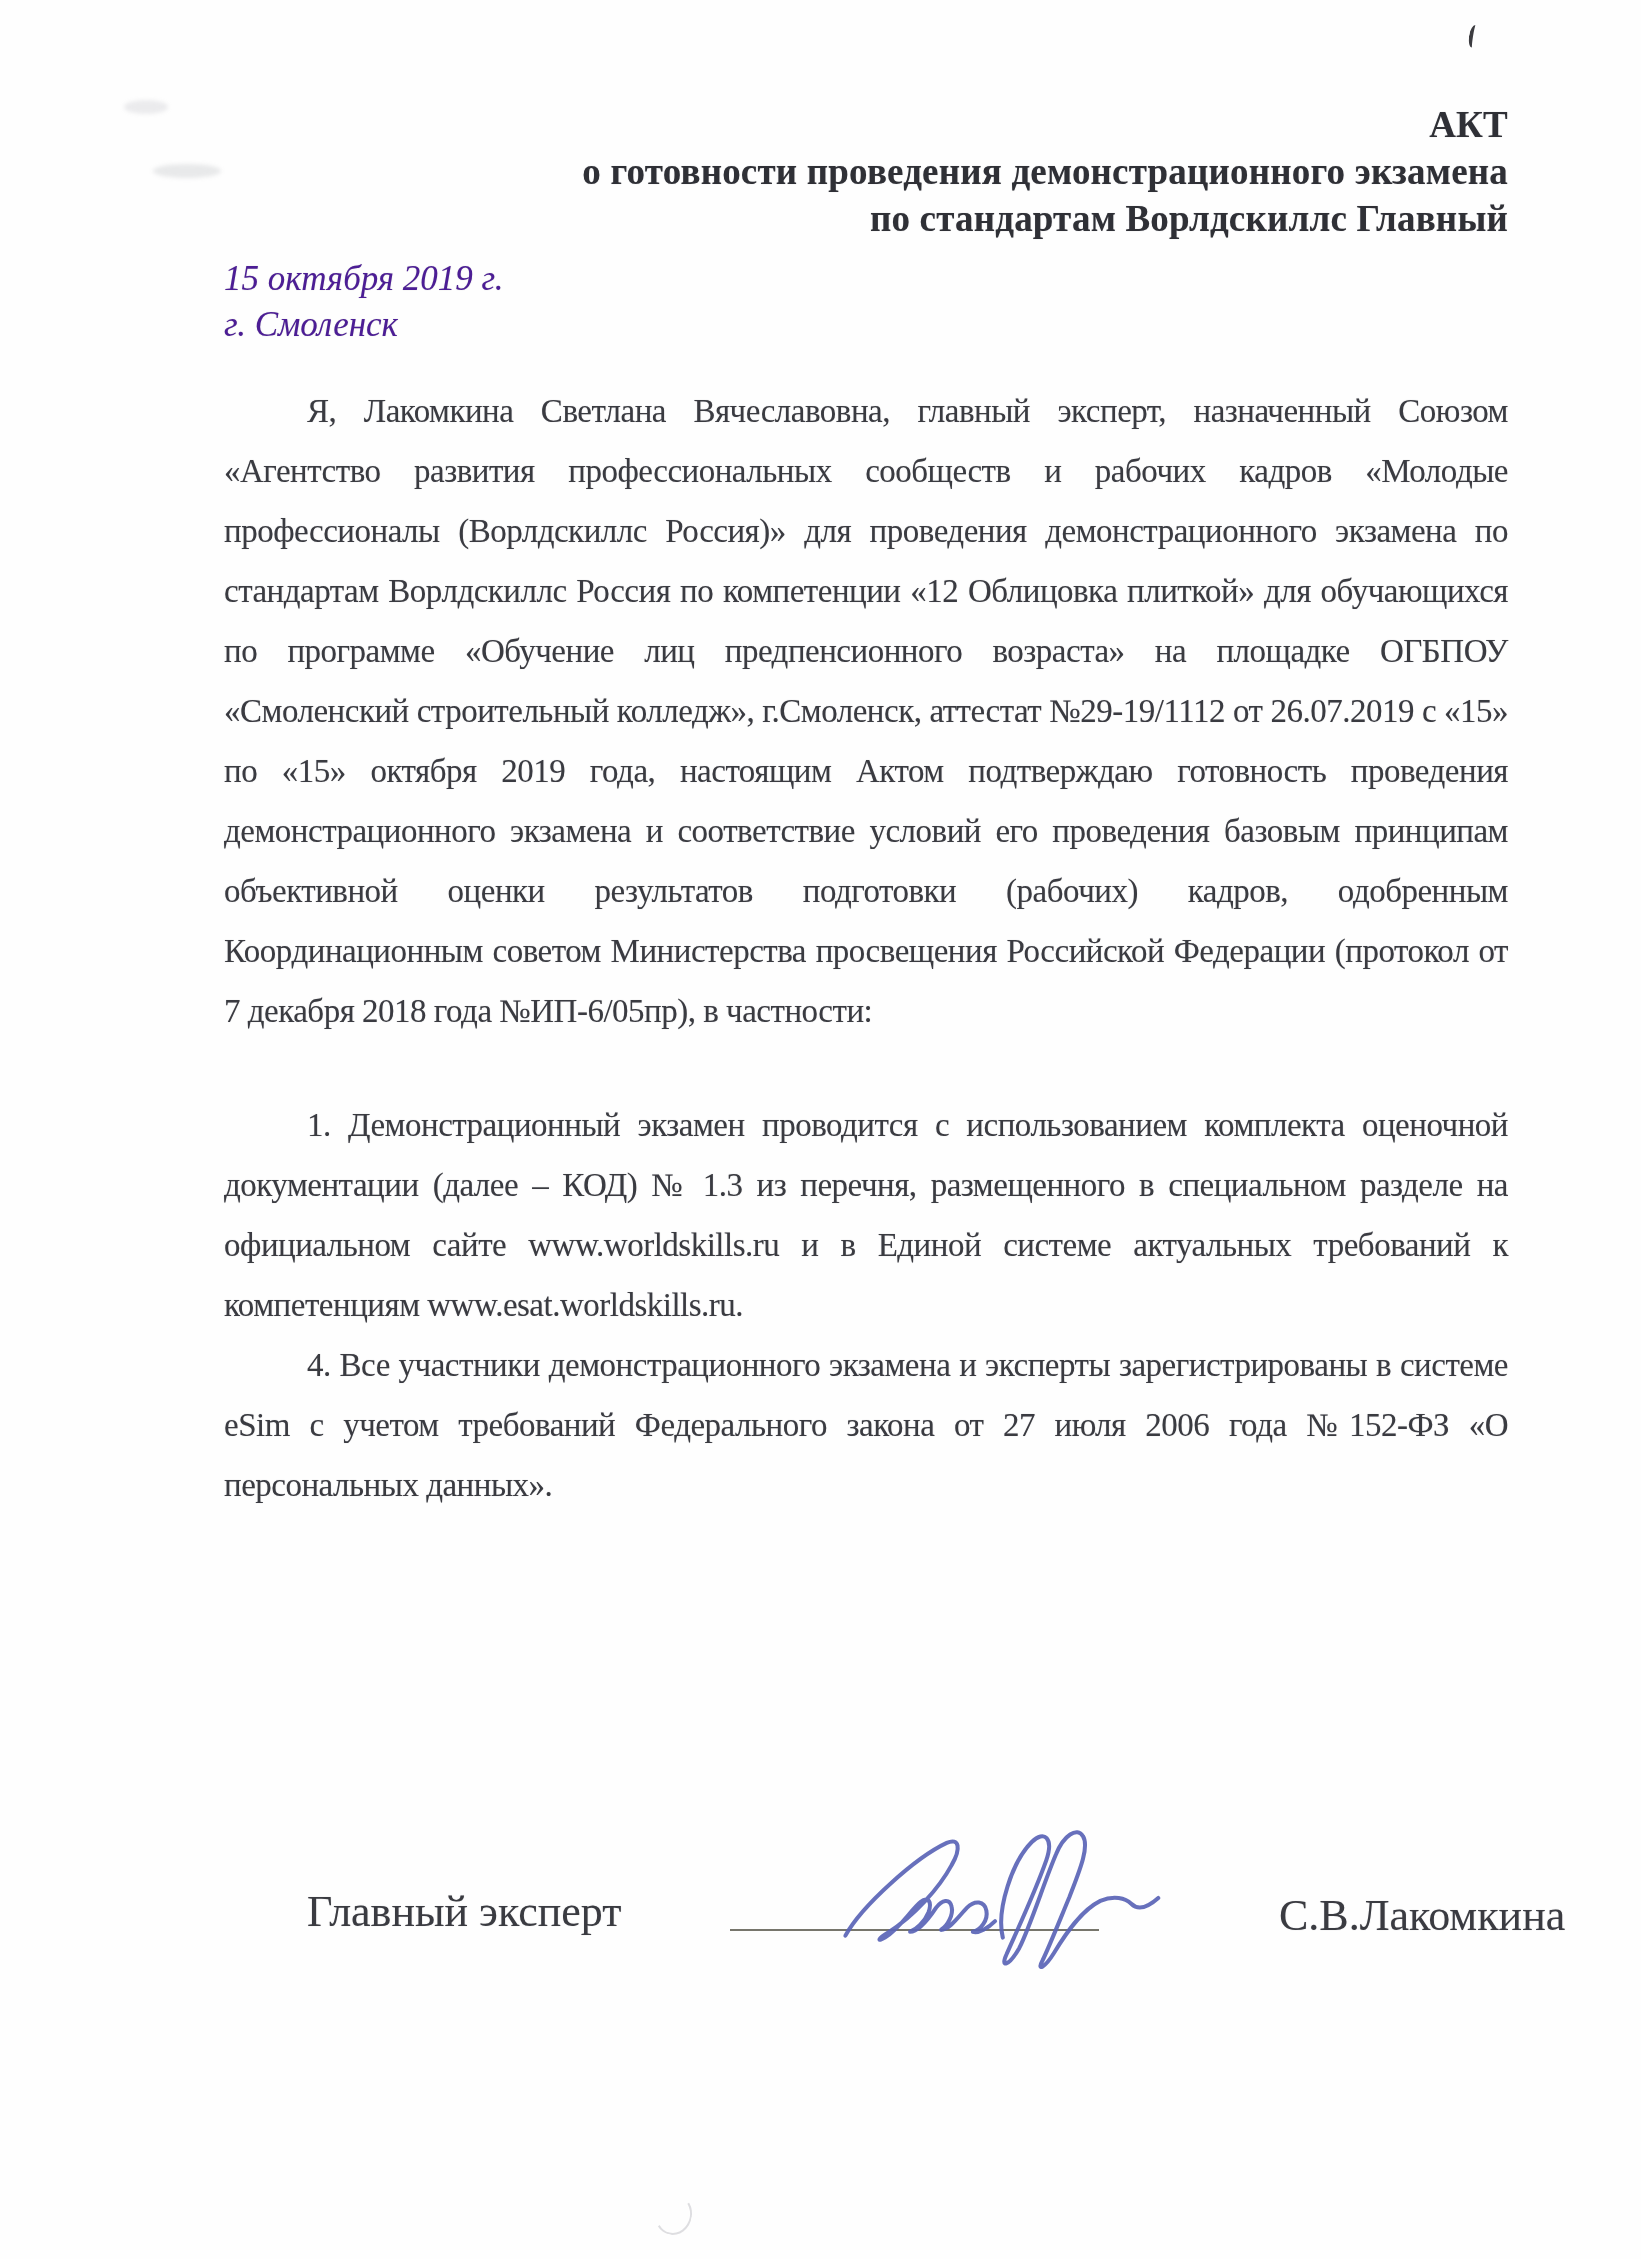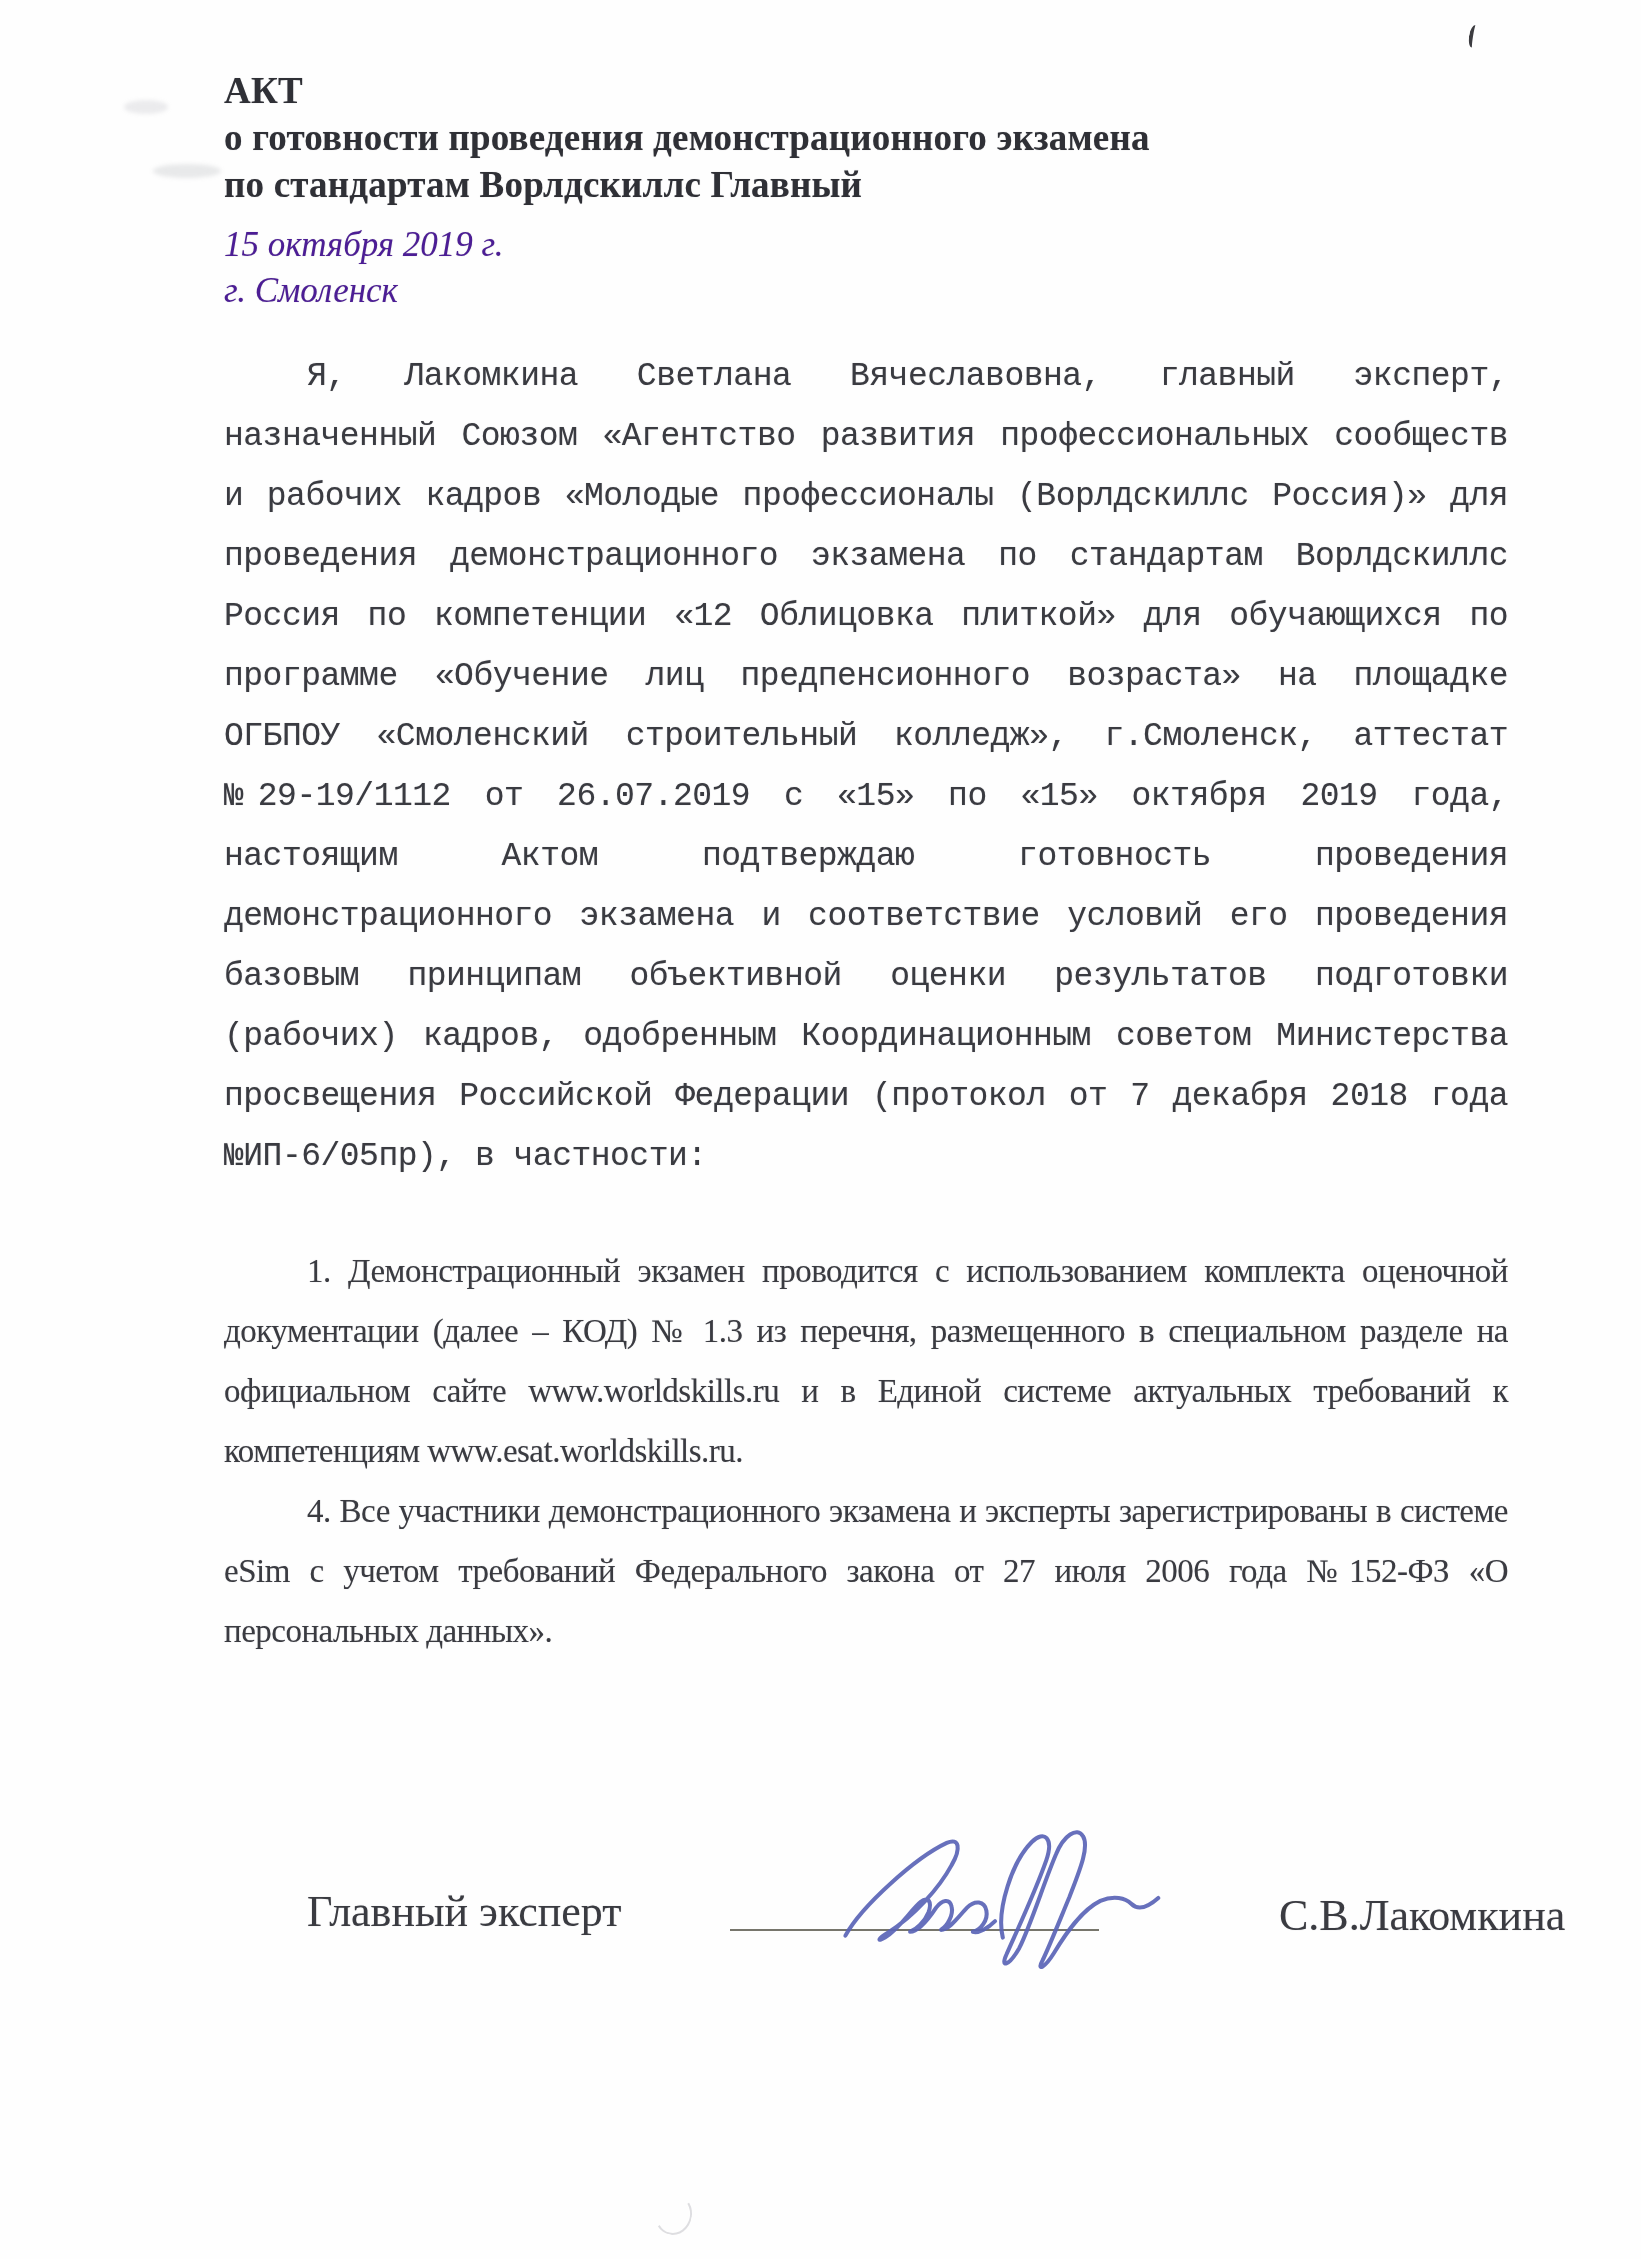--- a/index.html
+++ b/index.html
@@ -16,42 +16,42 @@
     background:var(--page);
     font-family:"Liberation Serif","DejaVu Serif",serif;
     color:var(--ink);
     overflow:hidden;
     text-shadow:0 0 1px rgba(40,40,50,.28);
   }
   .content{
     position:absolute;left:224px;top:0;width:1284px;
   }
   .title{
-    margin-top:67px;
-    text-align:left;
+    margin-top:101px;
+    text-align:right;
     font-weight:bold;
     font-size:37px;line-height:47px;
     color:var(--title-ink);
     letter-spacing:0.2px;
   }
   .dateline{
     margin-top:13.5px;
     font-style:italic;
     font-size:35px;line-height:46px;
     color:#4c1d95;
   }
   p.body{
     margin:0;
     font-size:33px;line-height:60px;
     letter-spacing:-0.5px;
     text-align:justify;
     text-align-last:left;
     text-indent:83px;
   }
-  p.intro{margin-top:33px;margin-bottom:54px;font-family:Liberation Mono, monospace;}
+  p.intro{margin-top:33px;margin-bottom:54px;}
   .sig-label,.sig-name{
     position:absolute;
     font-size:44px;line-height:39px;
     color:var(--ink);
     white-space:nowrap;
   }
   .sig-label{left:307px;top:1892px;}
   .sig-name{left:1279px;top:1896px;}
   .sig-line{
     position:absolute;left:730px;top:1929px;

